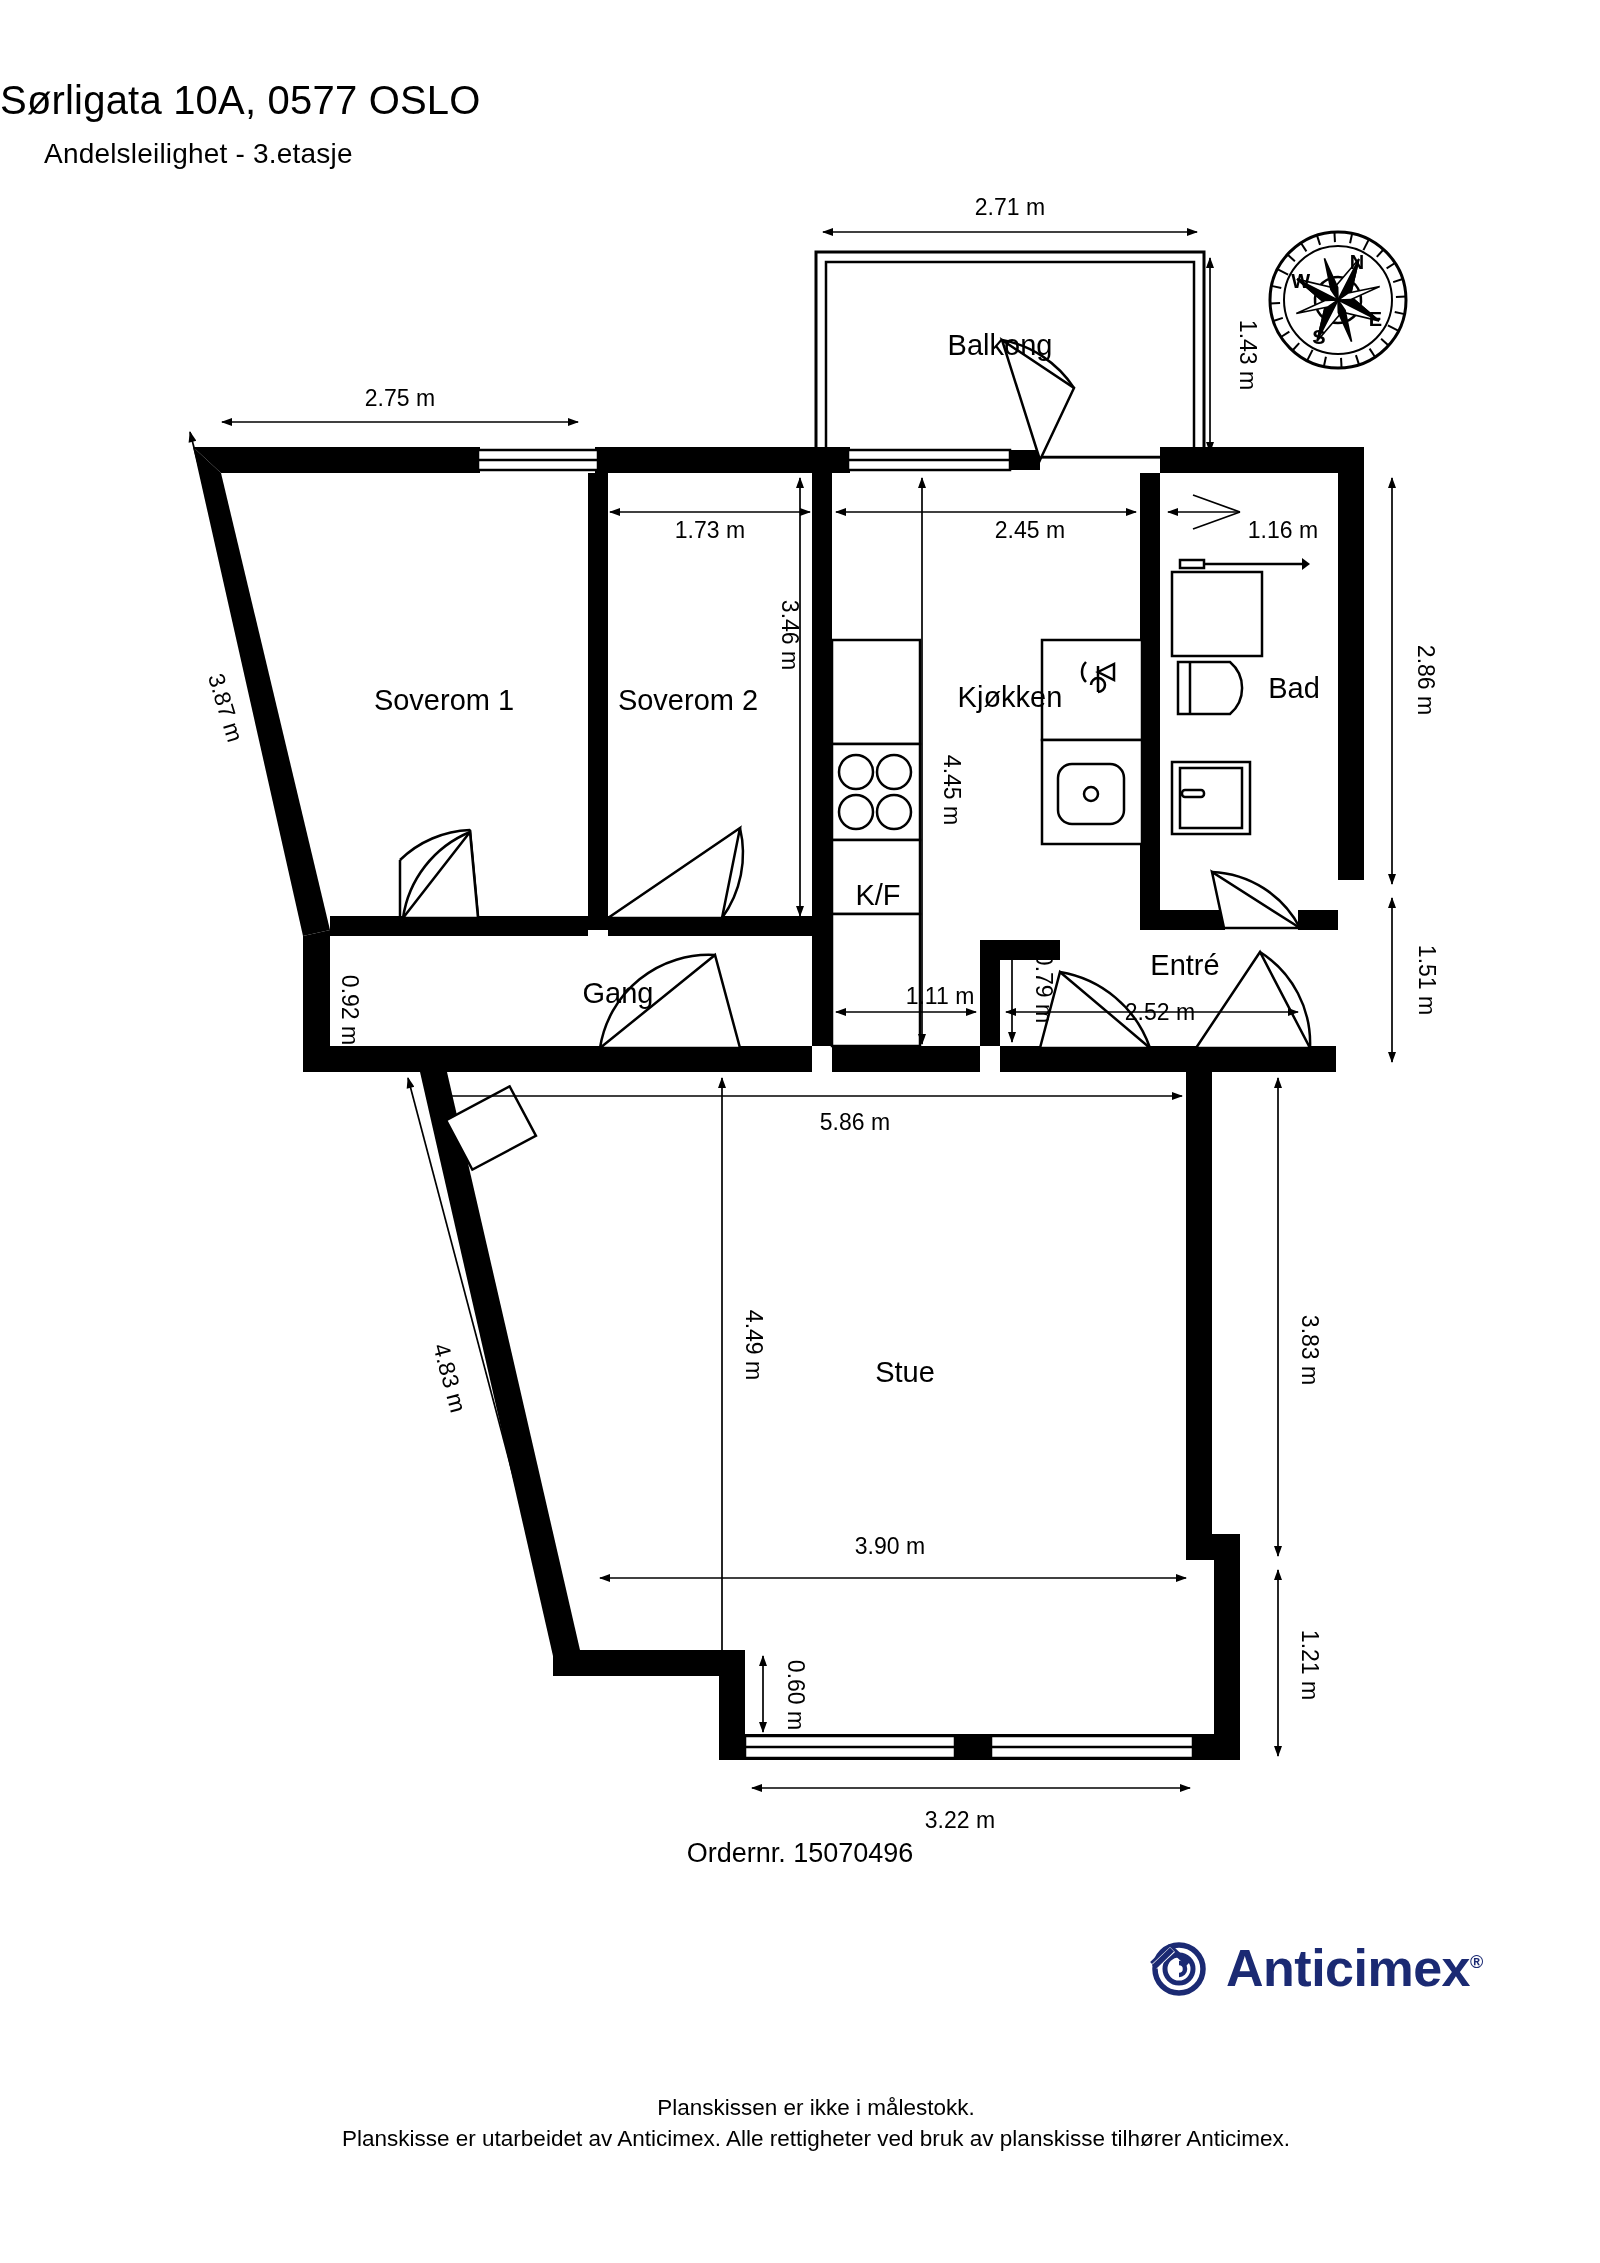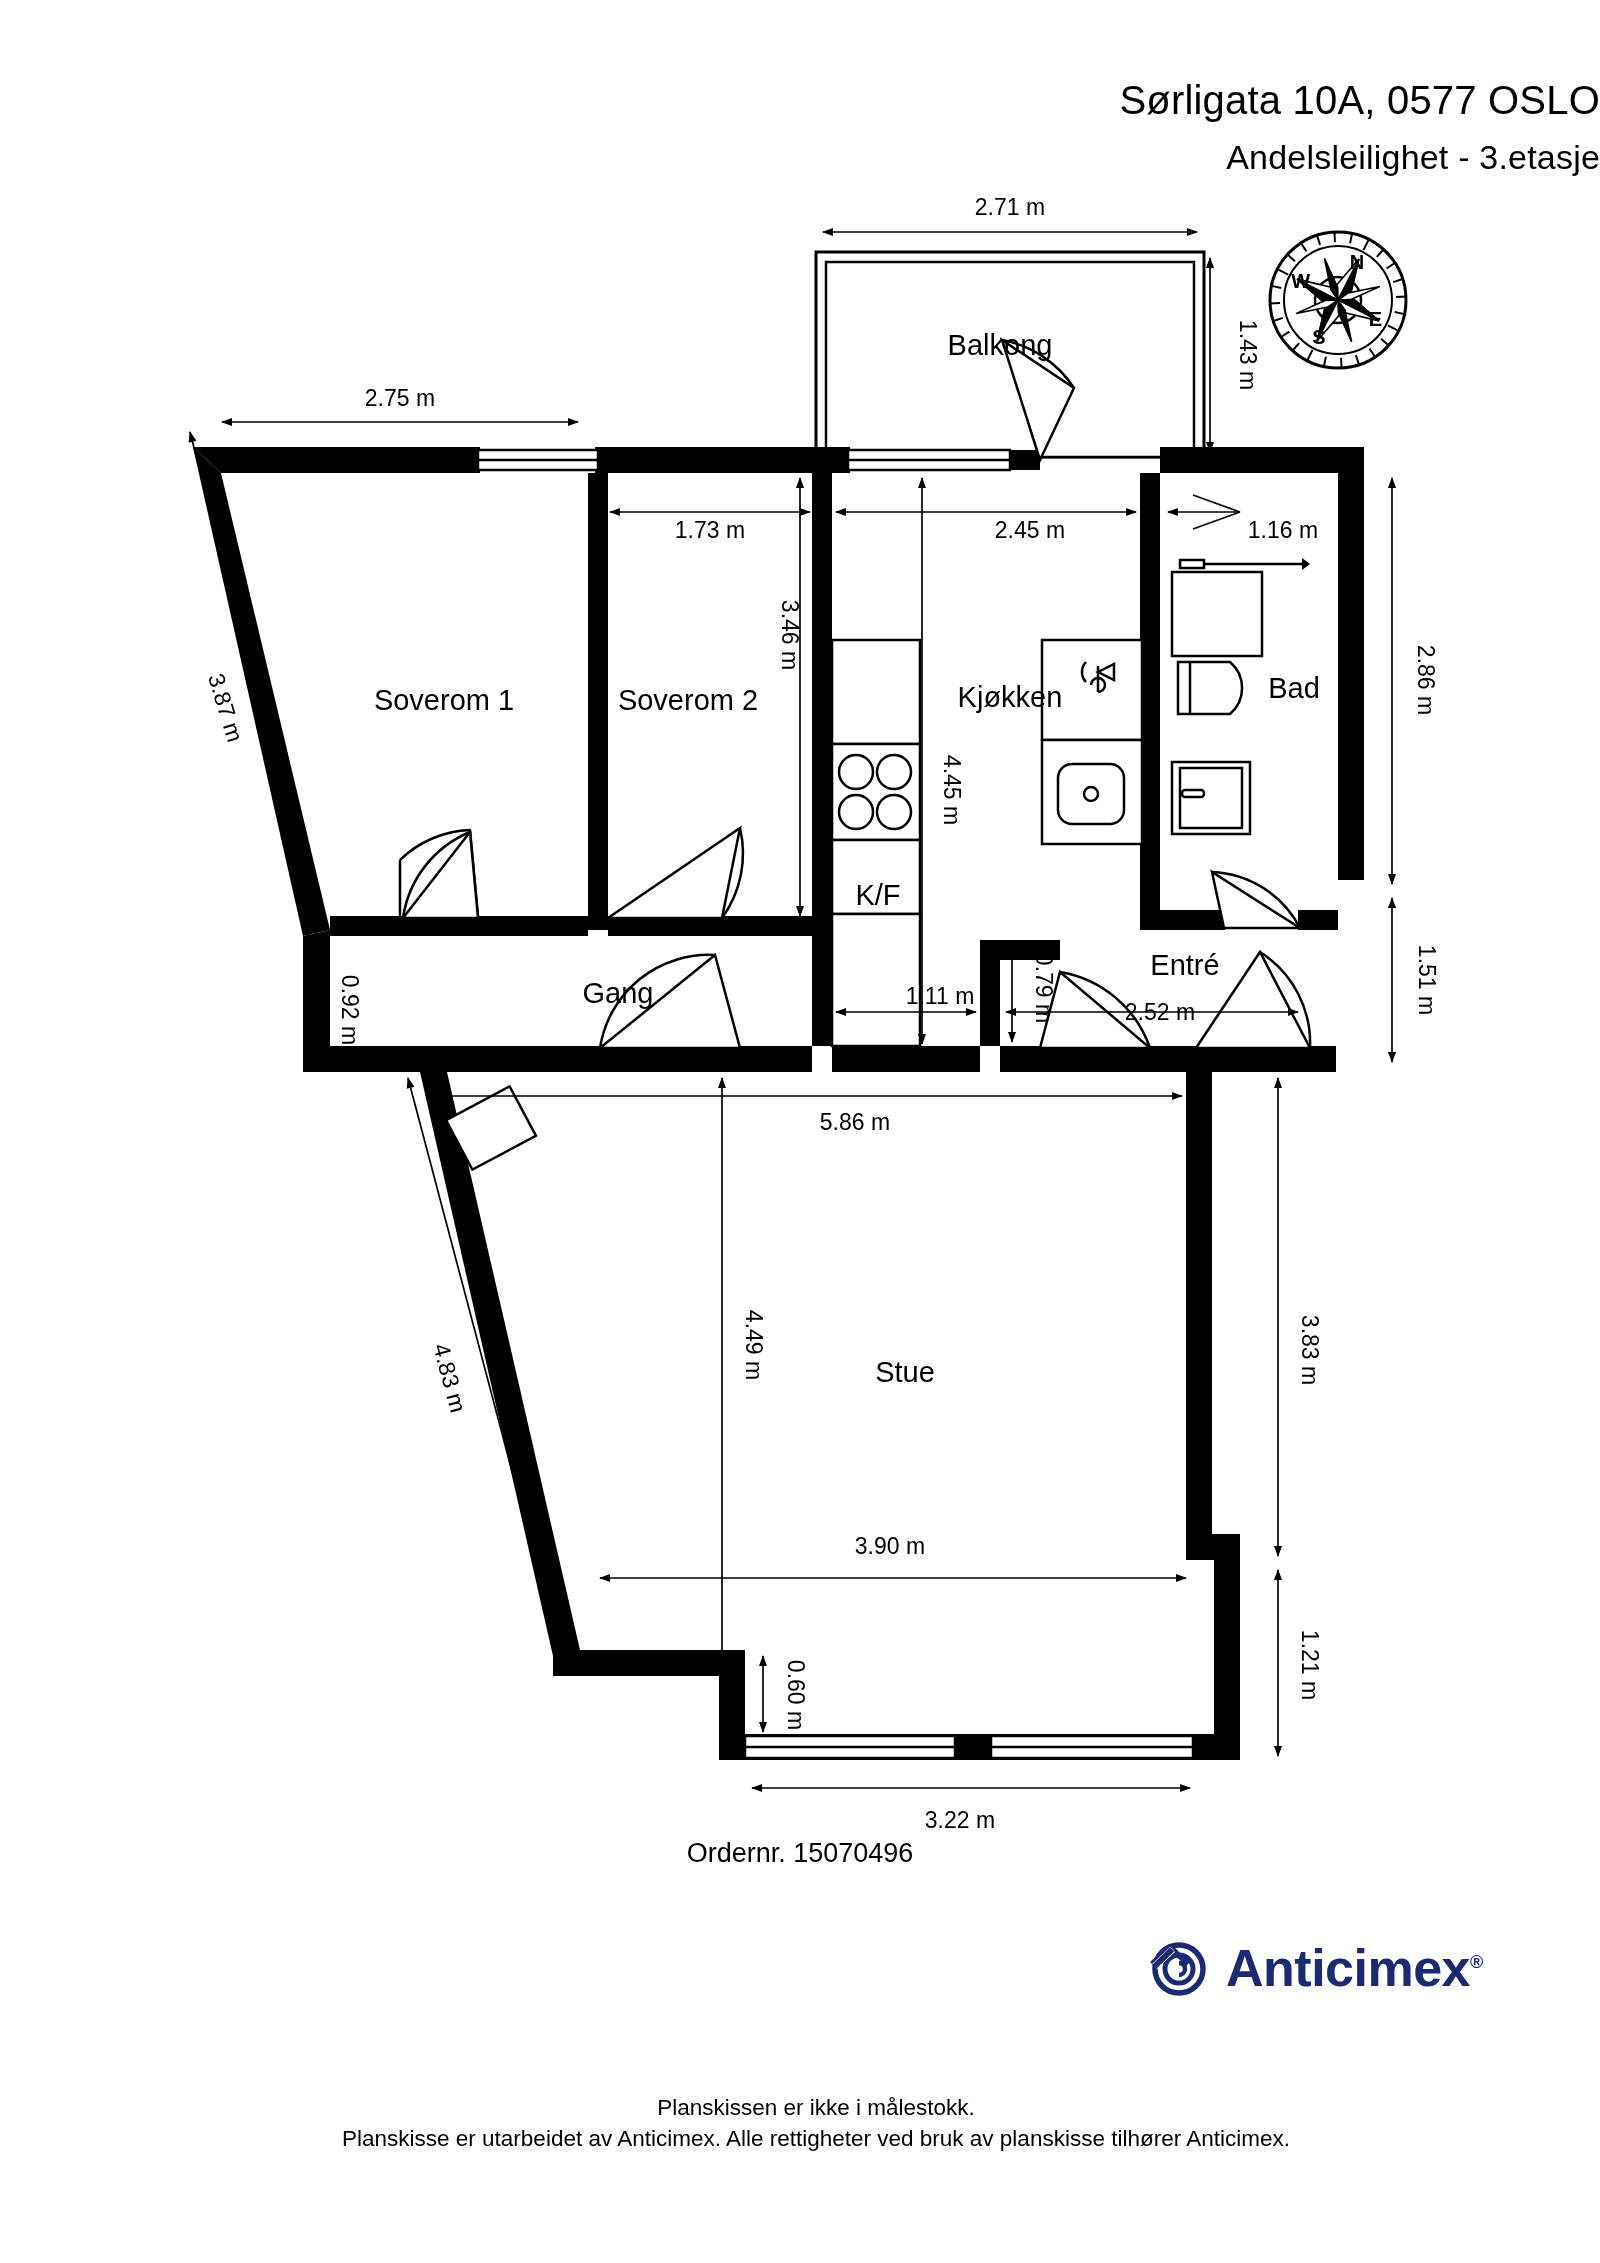--- a/index.html
+++ b/index.html
@@ -17,28 +17,27 @@
   }
   #page {
     position: relative;
     width: 1600px;
     height: 2263px;
   }
   
   .title {
     position: absolute;
     left: 0; right: 0;
-    text-align: right;
+    text-align: left;
     font-size: 40px;
     font-weight: 400;
     letter-spacing: 0.2px;
-    padding-left: 12px;
   }
   #title-main { top: 78px; }
-  #title-sub  { top: 138px; font-size: 34px; }
+  #title-sub  { top: 138px; font-size: 28px; margin-left: 44px; }
 
   
   #plan-wrap {
     position: absolute;
     left: 0;
     top: 0;
     width: 1600px;
     height: 1900px;
   }
   svg { display: block; }

